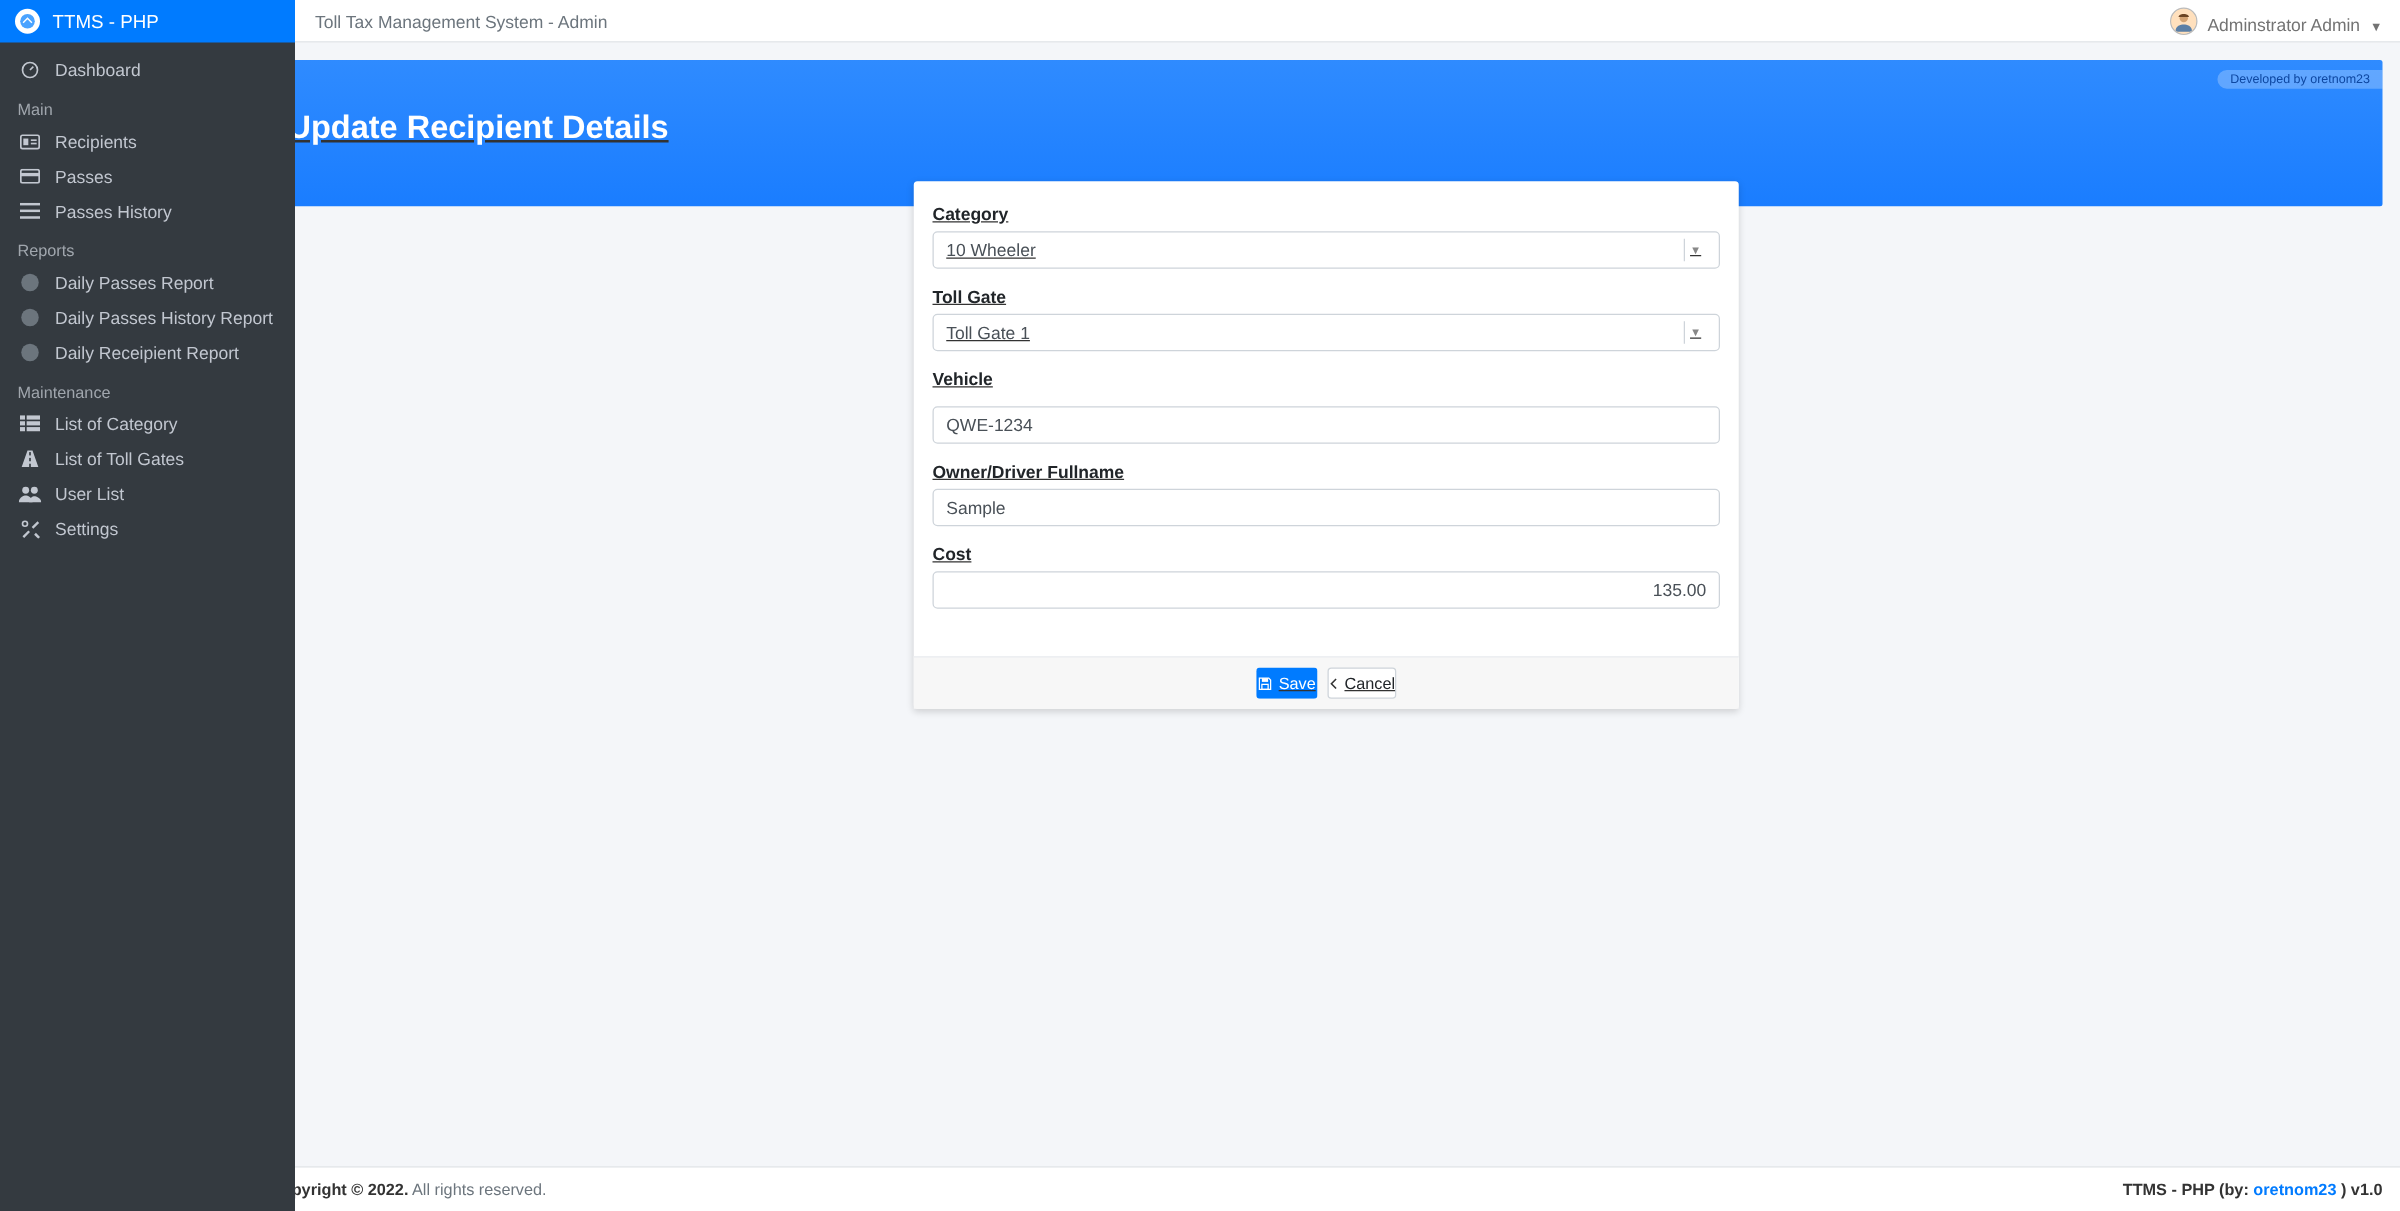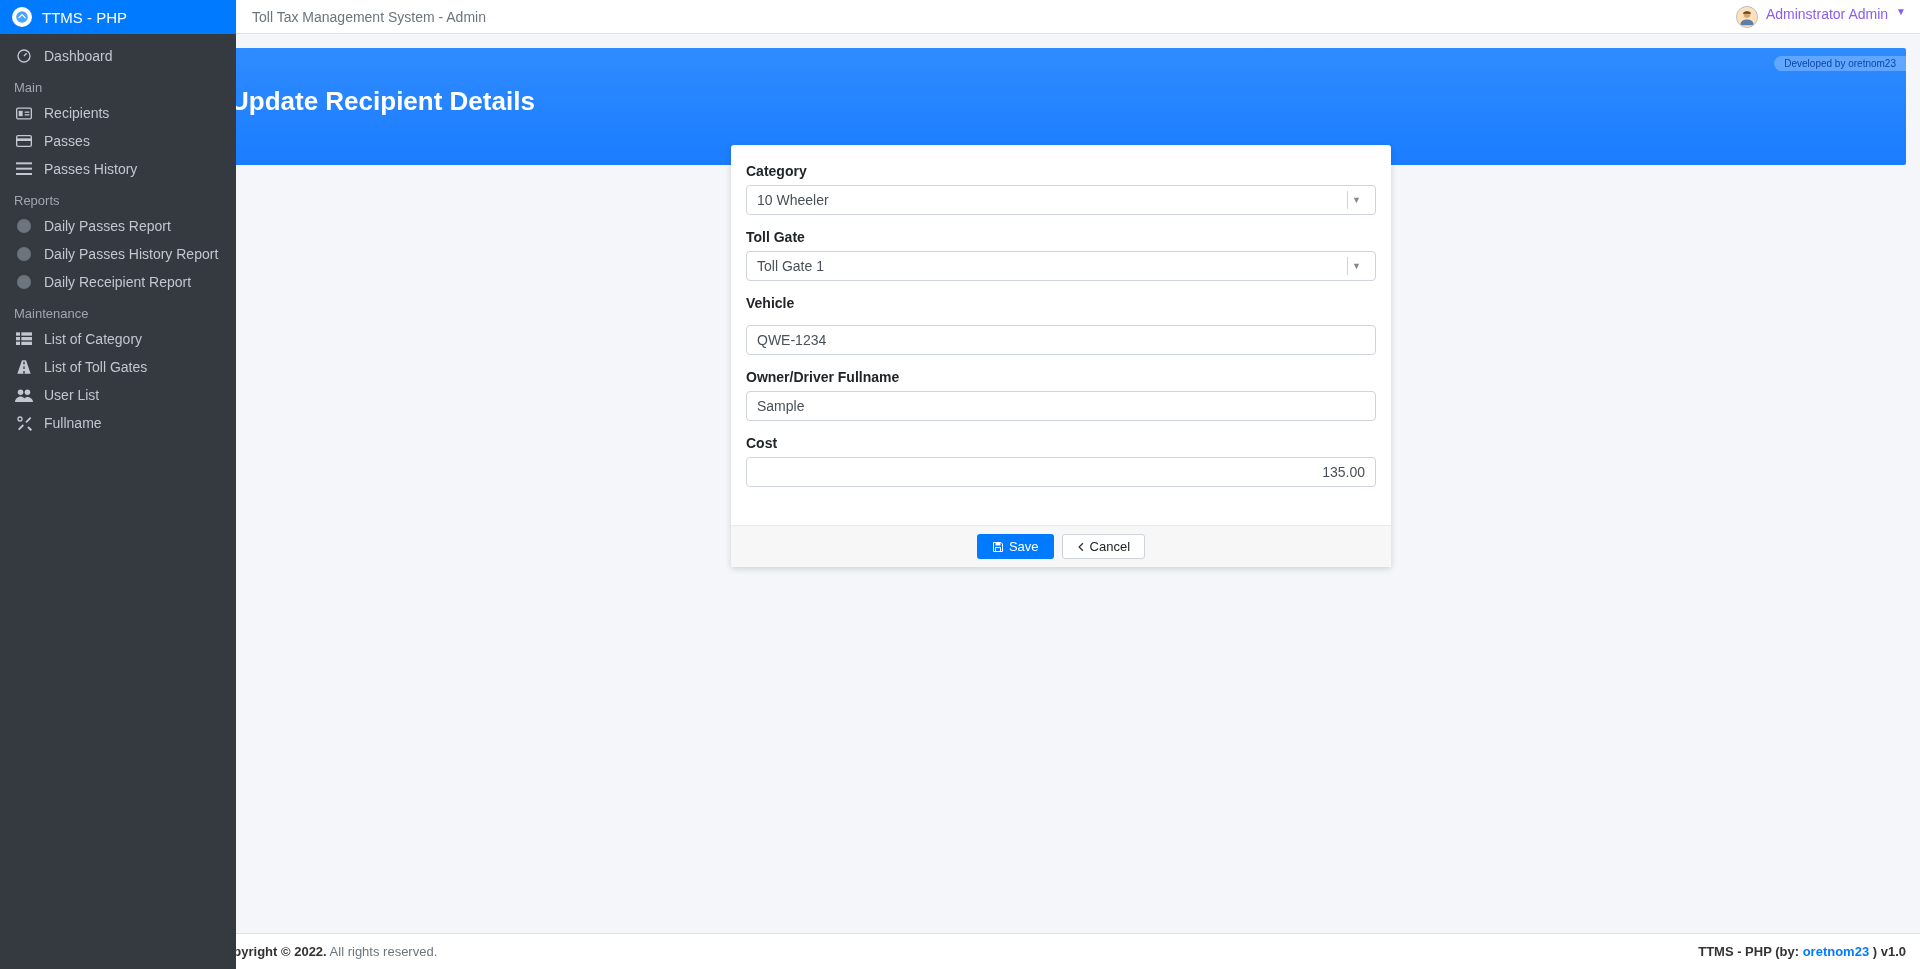--- a/index.html
+++ b/index.html
@@ -16,43 +16,43 @@
 .nav-icon { width: 20px; margin-right: 10px; display: inline-flex; align-items: center; justify-content: center; }
 .nav-header { padding: 10px 14px 4px; font-size: 13px; color: #a0a6ad; }
 .circle-icon { width: 14px; height: 14px; border-radius: 50%; background: #6c757d; }
 
 
 .content-wrapper { flex: 1; margin-left: 202px; display: flex; flex-direction: column; min-height: 100vh; }
 .topbar { height: 34px; background: #fff; border-bottom: 1px solid #dee2e6; display: flex; align-items: center; padding: 0 14px; justify-content: space-between; }
 .topbar-left { display: flex; align-items: center; gap: 22px; }
 .menu-toggle { cursor: pointer; color: #6c757d; }
 .topbar-title { color: #6c757d; font-size: 14px; }
-.topbar-right { display: flex; align-items: flex-start; gap: 8px; cursor: pointer; color: #8b5cf6; }
+.topbar-right { display: flex; align-items: flex-end; gap: 8px; cursor: pointer; color: #737373; }
 .avatar { width: 22px; height: 22px; border-radius: 50%; background: #ffe0bd; border: 1px solid #bbb; display:flex; align-items:center; justify-content:center; overflow:hidden; }
 .avatar svg { width: 22px; height: 22px; }
 .caret { font-size: 10px; }
 
 
-.main { flex: 1; padding: 14px 14px 30px; position: relative; }
+.main { flex: 1; padding: 14px 14px 30px; position: relative; text-decoration: underline; }
 .page-header { background: linear-gradient(#2f8bff, #1a7dff); color: #fff; padding: 38px 14px 48px; border-radius: 2px; position: relative; }
 .page-header h1 { font-size: 26px; font-weight: 700; }
 .dev-badge { position: absolute; top: 8px; right: 0; background: rgba(255,255,255,0.25); color: #0d47a1; font-size: 10px; padding: 2px 10px; border-top-left-radius:10px; border-bottom-left-radius:10px; }
 
 .card { background: #fff; width: 660px; margin: -20px auto 0; box-shadow: 0 2px 6px rgba(0,0,0,0.15); border-radius: 3px; position: relative; }
 .card-body { padding: 18px 15px 24px; }
 .form-group { margin-bottom: 14px; }
 .form-label { display: block; font-weight: 700; margin-bottom: 6px; font-size: 14px; color: #212529; }
 .form-control, .select-box { width: 100%; border: 1px solid #ced4da; border-radius: 4px; padding: 5px 10px; font-size: 14px; color: #495057; background: #fff; height: 30px; }
 .form-control.text-right { text-align: right; }
 .select-box { display: flex; align-items: center; justify-content: space-between; cursor: pointer; }
 .select-caret { width: 18px; height: 100%; border-left: 1px solid #ced4da; display: flex; align-items: center; justify-content: center; color: #888; font-size: 9px; }
 .select-inner { flex: 1; padding-right:8px; }
 
 .card-footer { background: #f7f7f7; border-top: 1px solid #e9ecef; padding: 8px; display: flex; justify-content: center; gap: 8px; }
-.btn { border-radius: 3px; padding: 4px 14px; font-size: 13px; cursor: pointer; display: inline-flex; align-items: center; gap: 5px; border: 1px solid transparent; }
+.btn { border-radius: 3px; padding: 4px 0; font-size: 13px; cursor: pointer; display: inline-flex; align-items: center; gap: 5px; border: 1px solid transparent; }
 .btn-primary { background: #007bff; color: #fff; }
 .btn-light { background: #fff; border: 1px solid #ced4da; color: #212529; }
 
 
 .footer { background: #fff; border-top: 1px solid #dee2e6; padding: 10px 14px; display: flex; justify-content: space-between; font-size: 13px; color: #6c757d; margin-left: 0; }
 .footer a { color: #007bff; text-decoration: none; }
 .footer strong { color: #333; }
 
 svg { display: block; }
 </style>
@@ -169,21 +169,21 @@
       </li>
       <li class="nav-item">
         <span class="nav-icon">
           <svg width="16" height="16" viewBox="0 0 24 24" fill="#c2c7d0">
               <path d="M3 21 L10 14 L12 16 L5 23 Z"></path>
               <path d="M14 10 L21 3 L23 5 L16 12 Z"></path>
               <circle cx="6" cy="6" r="3" fill="none" stroke="#c2c7d0" stroke-width="2"></circle>
               <path d="M18 18 L23 23" stroke="#c2c7d0" stroke-width="3"></path>
             </svg>
         </span>
-        <span>Fullname</span>
+        <span>Settings</span>
       </li>
     </ul>
   </aside>
 
   <div class="content-wrapper">
 
     <div class="topbar">
       <div class="topbar-left">
         <span class="menu-toggle">
           <svg width="14" height="12" viewBox="0 0 18 14" fill="none" stroke="#6c757d" stroke-width="2">

